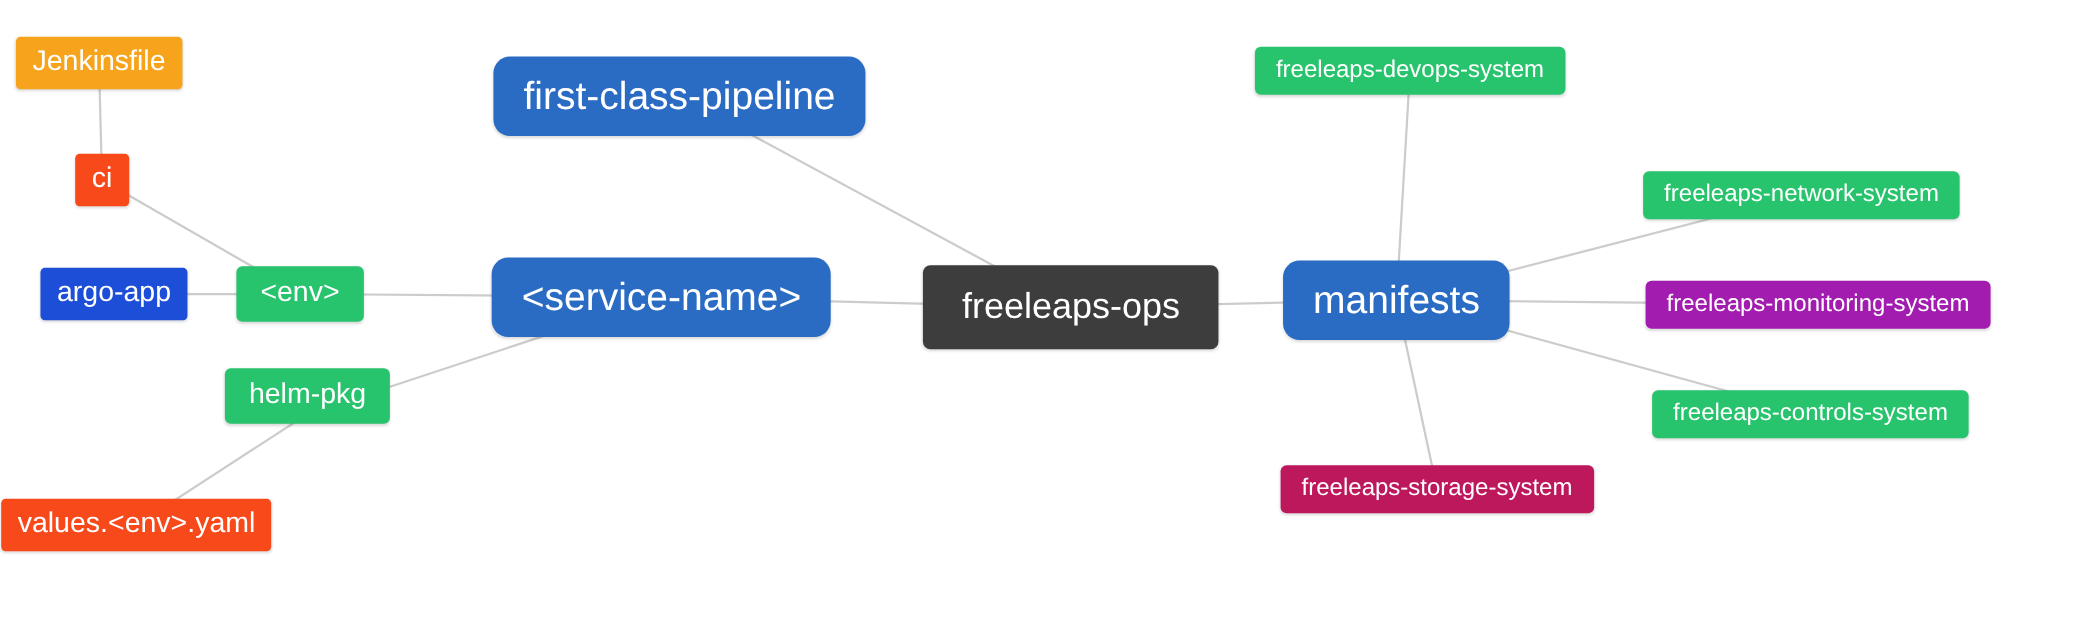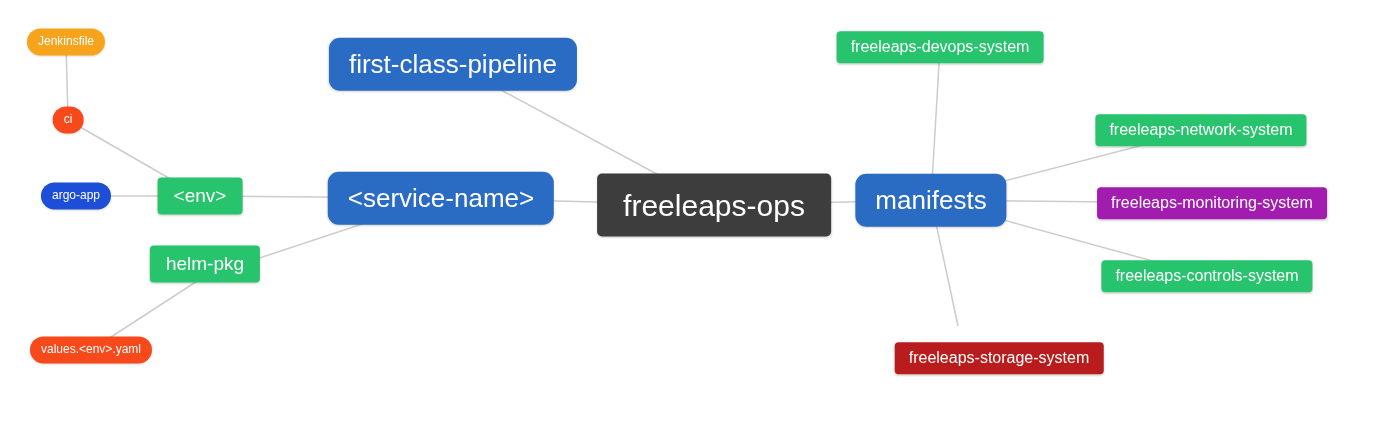--- a/index.html
+++ b/index.html
@@ -25,25 +25,25 @@
   .node {
     position: absolute;
     transform: translate(-50%, -50%);
     color: #ffffff;
     white-space: nowrap;
     border-radius: 4px;
     box-shadow: 0 1px 2px rgba(0,0,0,0.15);
     line-height: 1.1;
     cursor: default;
   }
-  .node.xl { font-size: 30px; padding: 15px 26px; border-radius: 5px; }
+  .node.xl { font-size: 24px; padding: 15px 26px; border-radius: 5px; }
   .node.lg { font-size: 26px; padding: 12px 20px; border-radius: 11px; }
   .node.md { font-size: 19px; padding: 8px 16px; }
   .node.md2 { font-size: 16px; padding: 7px 14px; }
-  .node.sm { font-size: 12px; padding: 7px 11px; border-radius: 14px; }
+  .node.sm { font-size: 19px; padding: 7px 11px; border-radius: 3px; }
 </style>
 </head>
 <body>
 
 <div class="canvas">
   <svg class="edges" viewBox="0 0 1390 421" xmlns="http://www.w3.org/2000/svg">
       <line x1="714" y1="205" x2="453" y2="64" stroke="#cccccc" stroke-width="1.5"></line>
       <line x1="714" y1="205" x2="441" y2="198" stroke="#cccccc" stroke-width="1.5"></line>
       <line x1="714" y1="205" x2="931" y2="200" stroke="#cccccc" stroke-width="1.5"></line>
       <line x1="441" y1="198" x2="200" y2="196" stroke="#cccccc" stroke-width="1.5"></line>
@@ -66,15 +66,15 @@
       <div class="node md" style="left: 200px; top: 196px; background: rgb(39, 196, 109); padding-left: 16px;">&lt;env&gt;</div>
       <div class="node md" style="left: 205px; top: 264px; background: rgb(39, 196, 109);">helm-pkg</div>
       <div class="node sm" style="left: 66px; top: 42px; background: rgb(247, 164, 28);">Jenkinsfile</div>
       <div class="node sm" style="left: 68px; top: 120px; background: rgb(248, 73, 27);">ci</div>
       <div class="node sm" style="left: 76px; top: 196px; background: #1d4ed8;">argo-app</div>
       <div class="node sm" style="left: 91px; top: 350px; background: rgb(248, 73, 27);">values.&lt;env&gt;.yaml</div>
       <div class="node md2" style="left: 940px; top: 47px; background: rgb(39, 196, 109);">freeleaps-devops-system</div>
       <div class="node md2" style="left: 1201px; top: 130px; background: rgb(39, 196, 109);">freeleaps-network-system</div>
       <div class="node md2" style="left: 1212px; top: 203px; background: #a21caf;">freeleaps-monitoring-system</div>
       <div class="node md2" style="left: 1207px; top: 276px; background: rgb(39, 196, 109);">freeleaps-controls-system</div>
-      <div class="node md2" style="left: 999px; top: 326px; background: #b91c1c; margin-top: 32px;">freeleaps-storage-system</div>
+      <div class="node md2" style="left: 958px; top: 326px; background: #be185d;">freeleaps-storage-system</div>
     </div>
 </div>
 
 </body></html>

